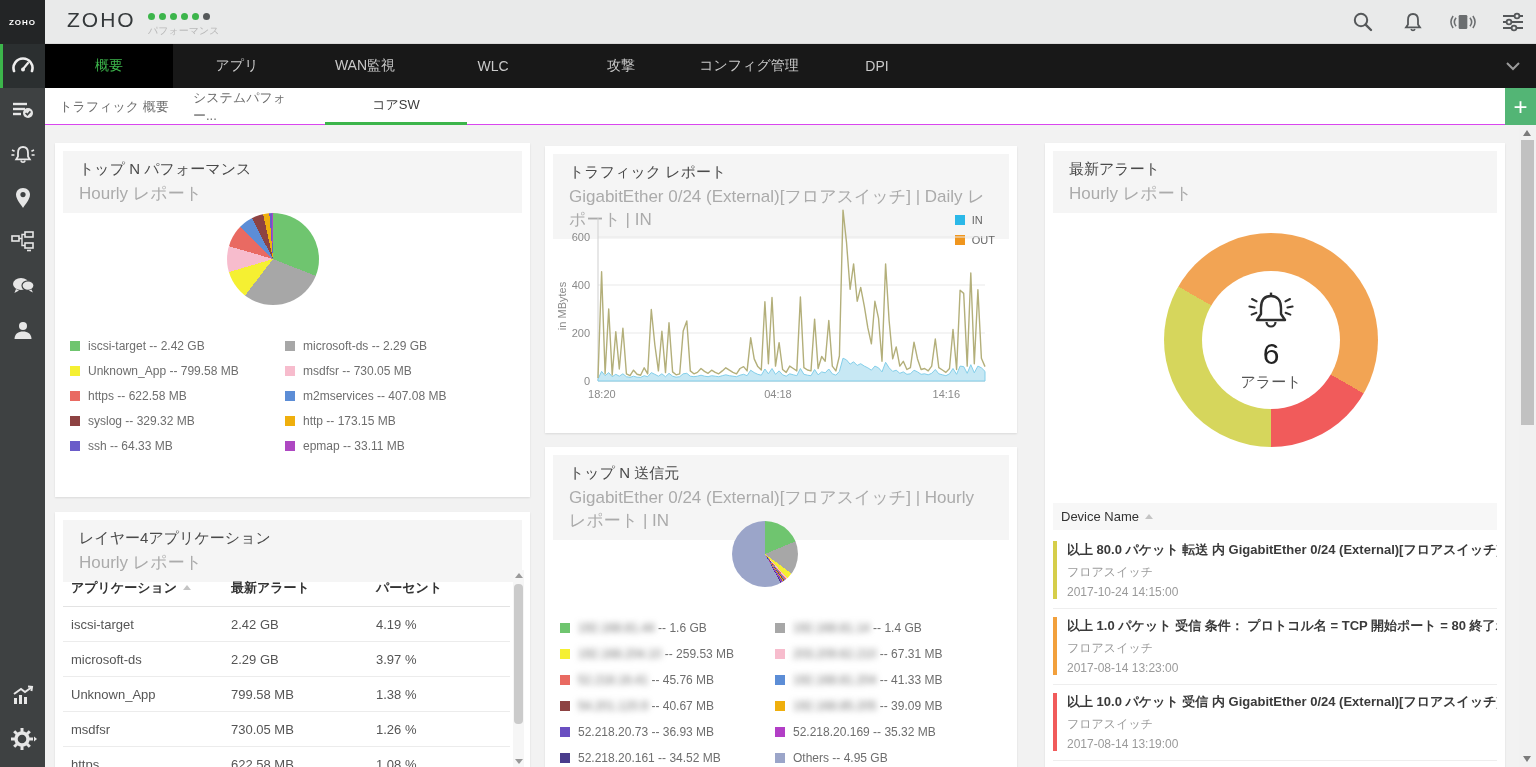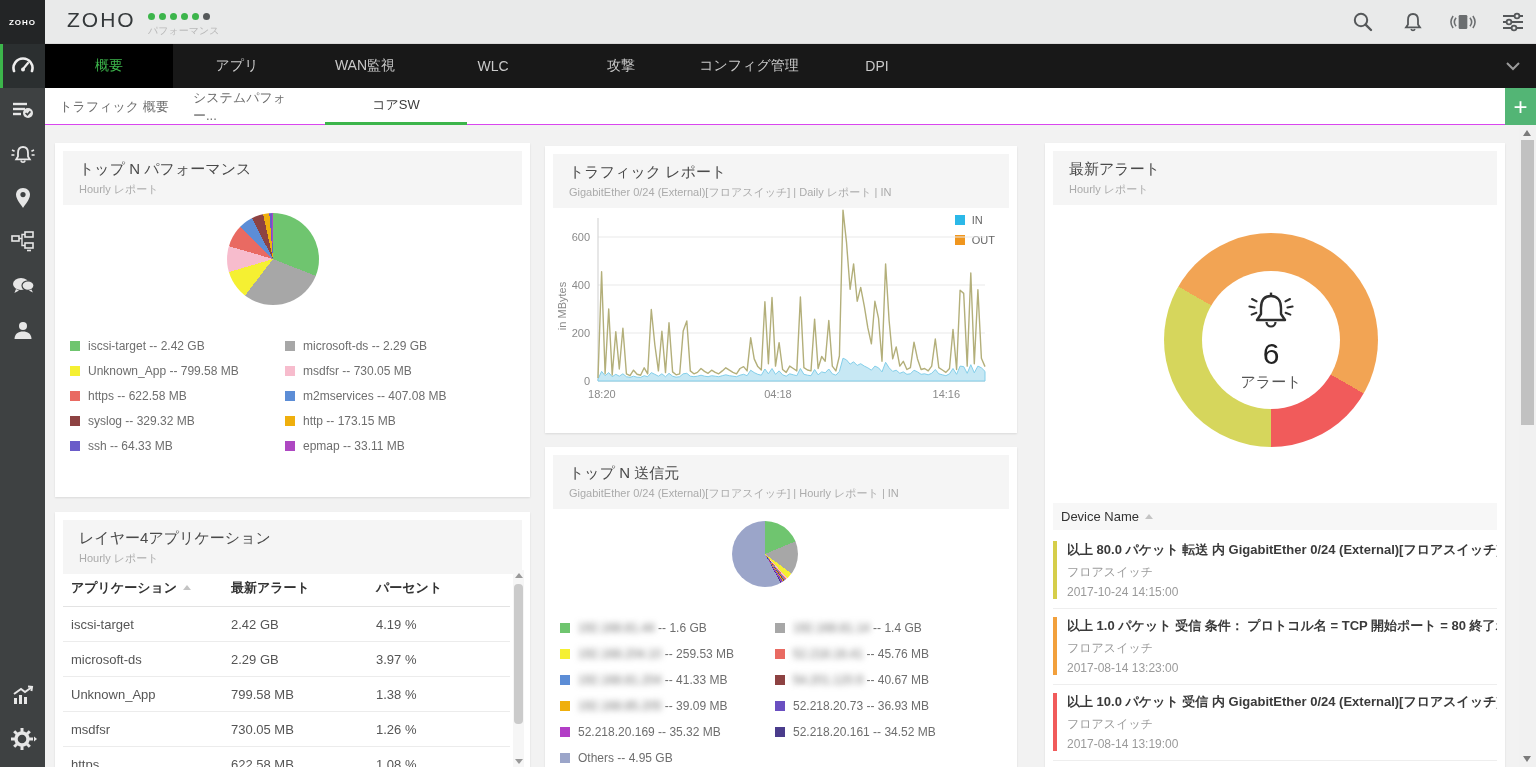--- a/index.html
+++ b/index.html
@@ -37,21 +37,21 @@
   .sub-tab { position:absolute; top:0; height:37px; display:flex; align-items:center; justify-content:center; font-size:13px; color:#6E6E6E; cursor:pointer; }
   .sub-tab.active { color:#3A3A3A; border-bottom:3px solid #3CB54B; }
   .add-btn { position:absolute; right:0; top:0; width:31px; height:37px; background:#53B575; color:#FFF; font-size:24px; font-weight:300;
              display:flex; align-items:center; justify-content:center; cursor:pointer; }
 
   
   .content { position:absolute; left:45px; top:125px; width:1474px; height:642px; background:#F2F2F2; overflow:hidden; }
   .card { position:absolute; background:#FFF; box-shadow:0 1px 2px rgba(0,0,0,0.10); }
   .card-head { margin:8px; background:#F5F5F5; padding:9px 16px 8px; }
   .card-title { font-size:15px; color:#4A4A4A; }
-  .card-sub { font-size:11px; color:#ABABAB; margin-top:3px; }
+  .card-sub { font-size:17px; color:#ABABAB; margin-top:3px; }
 
   #card-topapps { left:10px; top:18px; width:475px; height:354px; }
   #card-layer4  { left:10px; top:387px; width:475px; height:280px; }
   #card-traffic { left:500px; top:21px; width:472px; height:287px; }
   #card-sources { left:500px; top:322px; width:472px; height:340px; }
   #card-alerts  { left:1000px; top:18px; width:460px; height:700px; }
 
   .pie { border-radius:50%; position:absolute; }
   #pie-topapps { width:92px; height:92px; left:172px; top:70px; }
   #pie-sources { width:66px; height:66px; left:187px; top:74px; }
@@ -438,20 +438,25 @@
         </div>
         <div class="lg-item">
           <i class="lg-sw" style="background: rgb(167, 167, 167);"></i>
           <span class="blurred">192.168.81.14</span>
           <span>&nbsp;-- 1.4 GB</span>
         </div>
         <div class="lg-item">
           <i class="lg-sw" style="background: rgb(245, 240, 50);"></i>
           <span class="blurred">192.168.204.10</span>
           <span>&nbsp;-- 259.53 MB</span>
+        </div>
+        <div class="lg-item">
+          <i class="lg-sw" style="background: rgb(247, 188, 205);"></i>
+          <span class="blurred">203.209.62.210</span>
+          <span>&nbsp;-- 67.31 MB</span>
         </div>
         <div class="lg-item">
           <i class="lg-sw" style="background: rgb(233, 106, 98);"></i>
           <span class="blurred">52.218.16.41</span>
           <span>&nbsp;-- 45.76 MB</span>
         </div>
         <div class="lg-item">
           <i class="lg-sw" style="background: rgb(92, 141, 214);"></i>
           <span class="blurred">192.168.81.204</span>
           <span>&nbsp;-- 41.33 MB</span>

